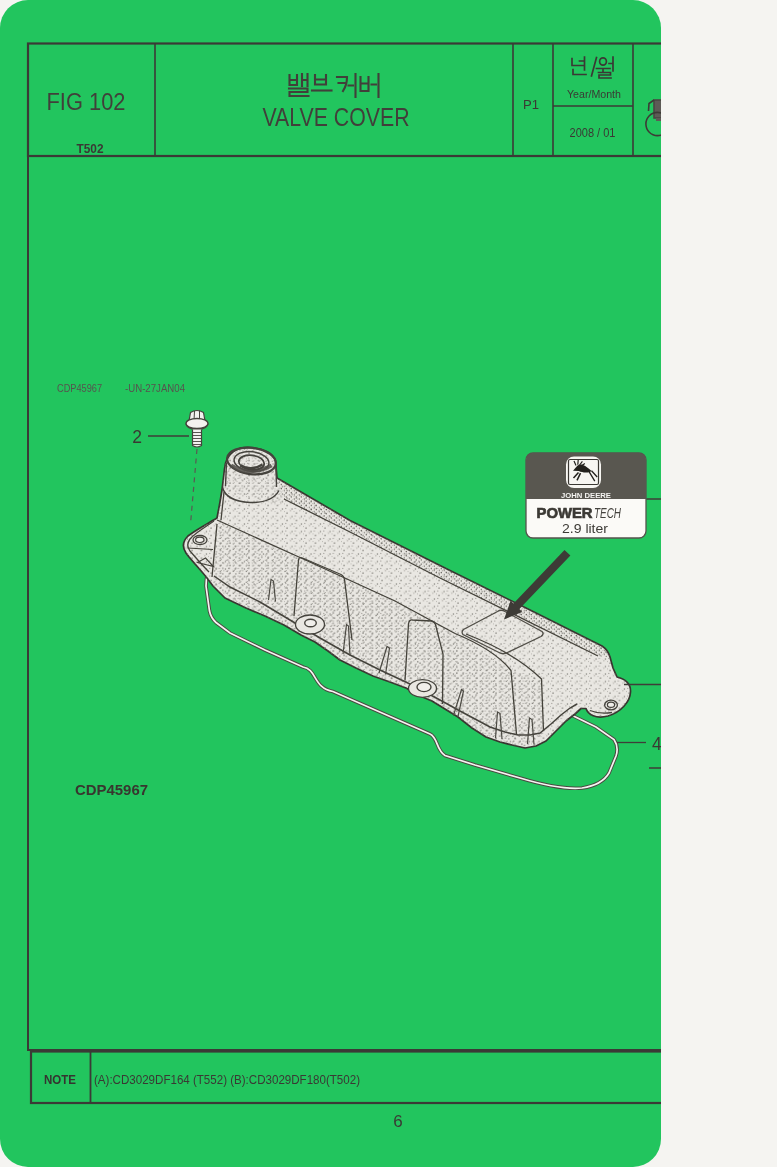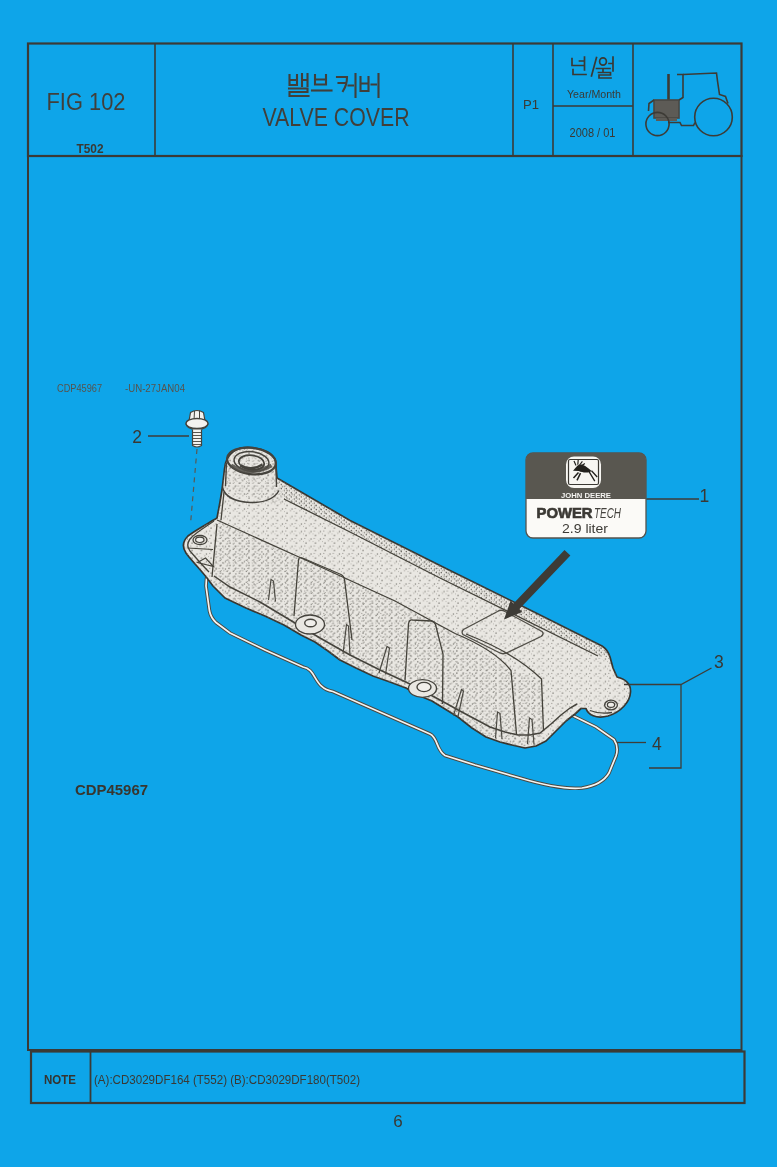--- a/index.html
+++ b/index.html
@@ -1,16 +1,16 @@
 <!DOCTYPE html>
 <html><head>
 <meta charset="utf-8">
 <style>
 html,body{margin:0;padding:0;background:#f5f4f1;}
-#page{position:relative;width:777px;height:1167px;background:#0ea5e9;overflow:hidden;}
+#page{position:relative;width:661px;height:1167px;background:#22c55e;overflow:hidden;border-radius:28px;}
 svg{position:absolute;top:0;left:0;}
 text{font-family:"Liberation Sans",sans-serif;}
 </style>
 </head>
 <body>
 <div id="page">
 <svg width="777" height="1167" viewBox="0 0 777 1167">
 <defs>
 <pattern id="stip" width="9.5" height="7.5" patternUnits="userSpaceOnUse">
 <circle cx="2" cy="3" r=".75" fill="#6e6c66"></circle>

